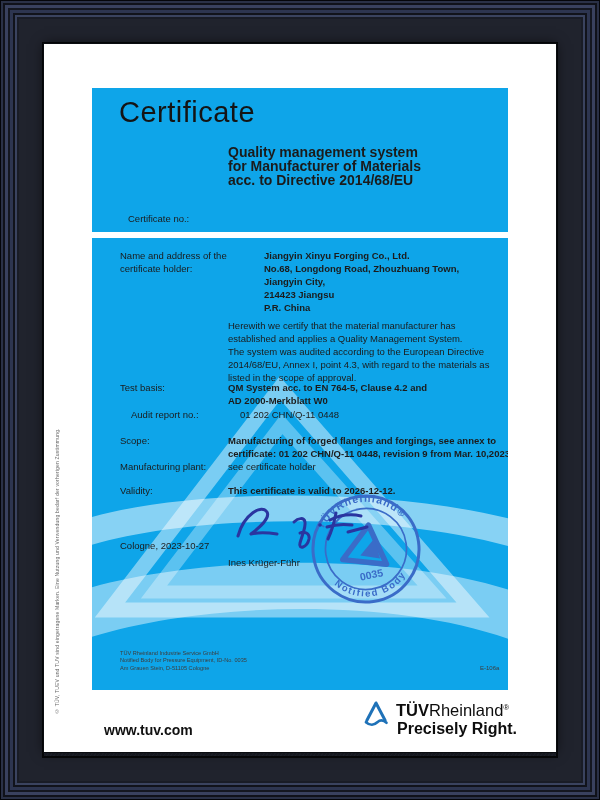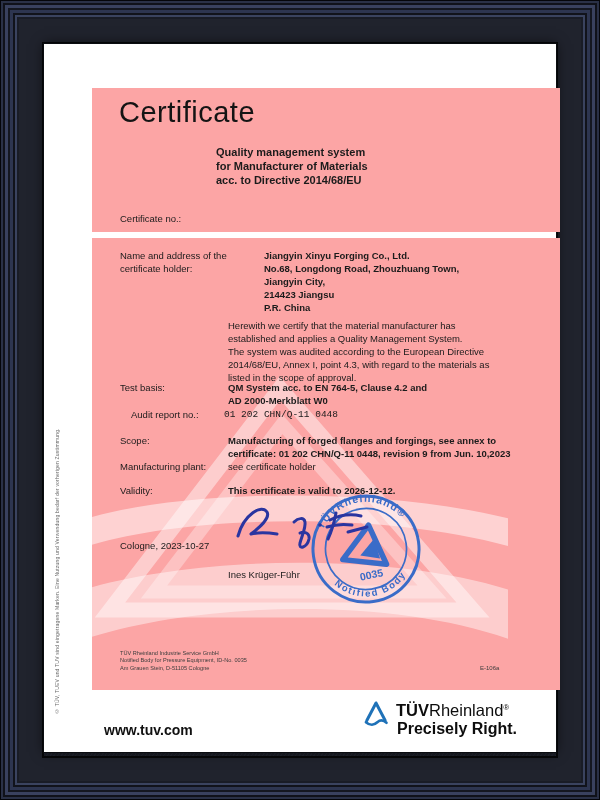--- a/index.html
+++ b/index.html
@@ -34,26 +34,26 @@
   .page {
     position:absolute; left:44px; top:44px; width:512px; height:708px;
     background:#ffffff;
     box-shadow:0 0 0 1px #0a0c10, 0 0 12px rgba(0,0,0,.65);
   }
   .side-note {
     position:absolute; left:10px; top:318px; height:352px;
     writing-mode:vertical-rl; transform:rotate(180deg);
     font-size:5px; letter-spacing:.2px; color:#6a6a6a; white-space:nowrap;
   }
-  .panel { position:absolute; left:48px; width:468px; background:#fca5a5; }
+  .panel { position:absolute; left:48px; width:416px; background:#0ea5e9; }
   .panel-header { top:44px; height:144px; }
   .panel-main { top:194px; height:452px; overflow:hidden; }
 
   .cert-title { position:absolute; left:27px; top:8px; font-size:29px; font-weight:400; letter-spacing:.5px; color:#141414; }
-  .subtitle { position:absolute; left:124px; top:57px; font-size:11px; font-weight:700; line-height:14px; white-space:pre-line; }
+  .subtitle { position:absolute; left:136px; top:57px; font-size:14px; font-weight:700; line-height:14px; white-space:pre-line; }
   .label { font-size:9.5px; line-height:13px; color:#1b1b1b; white-space:pre-line; }
   .value { font-size:9.5px; line-height:13px; color:#1b1b1b; white-space:pre-line; width:286px; }
   .bold { font-weight:700; }
   .abs { position:absolute; }
 
   .wm { position:absolute; inset:0; pointer-events:none; }
 
   .issuer-note { position:absolute; left:28px; top:412px; font-size:5.6px; line-height:7.4px; color:#3d3d3d; white-space:pre-line; }
   .form-code { position:absolute; left:388px; top:427px; font-size:6px; color:#3d3d3d; }
 
@@ -75,21 +75,21 @@
 
 <div class="page">
 
   <div class="side-note">© TÜV, TUEV und TUV sind eingetragene Marken. Eine Nutzung und Verwendung bedarf der vorherigen Zustimmung.</div>
 
   <div class="panel panel-header">
     <div class="cert-title">Certificate</div>
     <div class="subtitle">Quality management system
 for Manufacturer of Materials
 acc. to Directive 2014/68/EU</div>
-    <div class="abs label" style="left:28px; top:124px;">Certificate no.:</div>
+    <div class="abs label" style="left:36px; top:124px;">Certificate no.:</div>
     <div class="abs value" style="left:136px; top:124px;margin-top:44px;">01 202 CHN/Q-11 0448.00</div>
   </div>
 
   <div class="panel panel-main">
 
     <svg class="wm" width="416" height="452" viewBox="0 0 416 452">
       <g fill="none" stroke="rgba(255,255,255,0.45)">
         <path d="M188 150 L18 372 L381 372 Z" stroke-width="15"></path>
         <path d="M190 186 L62 354 L340 354 Z" stroke-width="13" stroke="rgba(255,255,255,0.32)"></path>
       </g>
@@ -109,25 +109,25 @@
 established and applies a Quality Management System.
 The system was audited according to the European Directive
 2014/68/EU, Annex I, point 4.3, with regard to the materials as
 listed in the scope of approval.</div>
 
     <div class="abs label" style="left:28px; top:143px;">Test basis:</div>
     <div class="abs value bold" style="left:136px; top:143px;">QM System acc. to EN 764-5, Clause 4.2 and
 AD 2000-Merkblatt W0</div>
 
     <div class="abs label" style="left:39px; top:170px;">Audit report no.:</div>
-    <div class="abs value" style="left:132px; top:170px;font-family:Liberation Mono, monospace;">01 202 CHN/Q-11 0448</div>
+    <div class="abs value" style="left:148px; top:170px;">01 202 CHN/Q-11 0448</div>
 
     <div class="abs label" style="left:28px; top:196px;">Scope:</div>
     <div class="abs value bold" style="left:136px; top:196px;">Manufacturing of forged flanges and forgings, see annex to
-certificate: 01 202 CHN/Q-11 0448, revision 9 from Jun. 10,2023</div>
+certificate: 01 202 CHN/Q-11 0448, revision 9 from Mar. 10,2023</div>
 
     <div class="abs label" style="left:28px; top:222px;">Manufacturing plant:</div>
     <div class="abs value" style="left:136px; top:222px;">see certificate holder</div>
 
     <div class="abs label" style="left:28px; top:246px;">Validity:</div>
     <div class="abs value bold" style="left:136px; top:246px;">This certificate is valid to 2026-12-12.</div>
 
     <svg class="stamp" viewBox="-57 -57 114 114">
       <g transform="rotate(-8)" fill="none" stroke="#3a6cc8">
         <circle r="53" stroke-width="3"></circle>
@@ -156,21 +156,21 @@
         <path d="M64 26 C 68 22, 74 21, 75 26 C 76 31, 72 40, 70 47 C 68 54, 77 52, 79 43 C 80 37, 74 35, 70 37"></path>
         <circle cx="90" cy="29" r="1.8" fill="#2a35a0" stroke="none"></circle>
         <path d="M100 24 C 110 19, 122 18, 131 20"></path>
         <path d="M106 17 C 104 27, 101 37, 98 43"></path>
         <path d="M97 31 C 106 28, 115 28, 122 29"></path>
         <path d="M118 36 L 137 31"></path>
       </g>
     </svg>
 
     <div class="abs label" style="left:28px; top:301px;">Cologne, 2023-10-27</div>
-    <div class="abs label" style="left:136px; top:318px;margin-top:12px;">Ines Krüger-Führ</div>
+    <div class="abs label" style="left:136px; top:318px;">Ines Krüger-Führ</div>
 
     <div class="issuer-note">TÜV Rheinland Industrie Service GmbH
 Notified Body for Pressure Equipment, ID-No. 0035
 Am Grauen Stein, D-51105 Cologne</div>
     <div class="form-code">E-106a</div>
   </div>
 
   <div class="website">www.tuv.com</div>
 
   <div class="brand">

